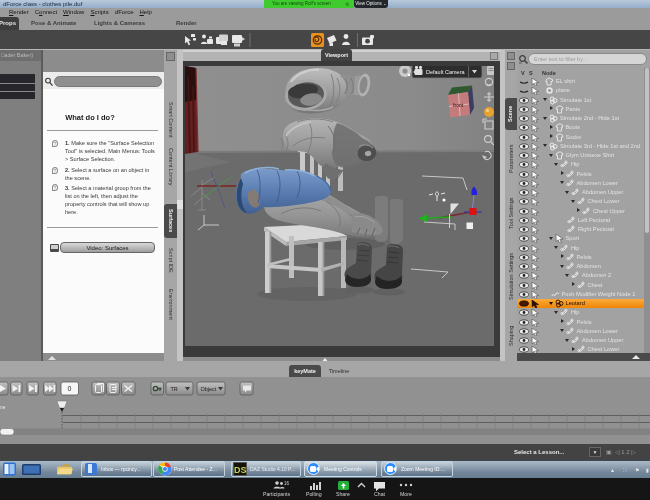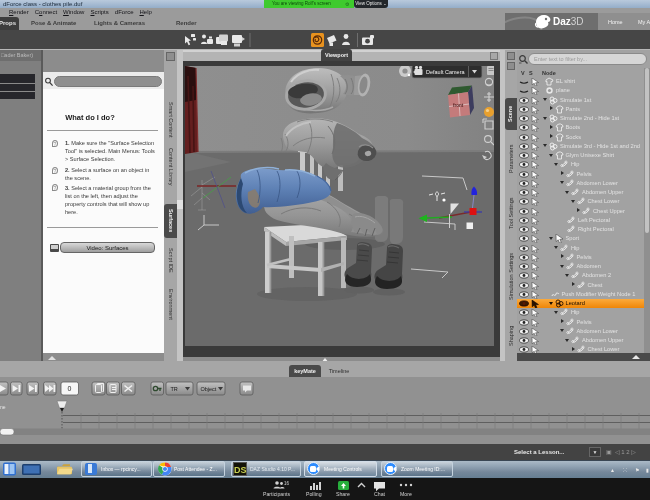--- a/index.html
+++ b/index.html
@@ -20,33 +20,20 @@
 <div class="ab" style="left:9px;top:8px;height:8px;font-size:6px;line-height:8.5px;color:#15151a;letter-spacing:0">
 <span style="margin-right:6px"><u>R</u>ender</span><span style="margin-right:6px">C<u>o</u>nnect</span><span style="margin-right:6px"><u>W</u>indow</span><span style="margin-right:6px"><u>S</u>cripts</span><span style="margin-right:6px">dForce</span><span><u>H</u>elp</span>
 </div>
 
 <div class="ab" style="left:0;top:16px;width:650px;height:14px;background:#9b9b9b"></div>
 <div class="ab" style="left:-4px;top:17px;width:23px;height:13px;background:#3d3d3d;border-radius:3px 3px 0 0;color:#e6e6e6;font-size:6px;font-weight:bold;line-height:13px;text-align:center">Props</div>
 <div class="ab" style="left:31px;top:17px;width:60px;height:13px;font-size:6px;font-weight:bold;line-height:13px;color:#3c3c3c;white-space:nowrap">Pose &amp; Animate</div>
     <div class="ab" style="left:94px;top:17px;height:13px;font-size:6px;font-weight:bold;line-height:13px;color:#3c3c3c;white-space:nowrap">Lights &amp; Cameras</div>
     <div class="ab" style="left:176px;top:17px;height:13px;font-size:6px;font-weight:bold;line-height:13px;color:#3c3c3c;white-space:nowrap">Render</div>
 
-<div class="ab" style="left:505px;top:13px;width:145px;height:18px;background:#6e6e6e;overflow:hidden">
-  <div class="ab" style="left:-10px;top:4px;width:48px;height:26px;border:2.5px solid #858585;border-radius:50%;transform:rotate(-10deg)"></div>
-  <div class="ab" style="left:93px;top:0;width:52px;height:18px;background:#8f8f8f"></div>
-  <svg class="ab" style="left:29px;top:1px" width="18" height="16" viewBox="0 0 18 16">
-        <path d="M3 12 C1 8 2 4 6 2 C10 0 14 1 16 4 C17 6 16 8 14 8 C15 10 14 12 12 13 C9 15 4 15 3 12 Z" fill="#fff"></path>
-        <path d="M6 2 C8 1 11 1 13 2 L12 5 C10 4 8 4 7 5 Z" fill="#fff"></path>
-        <circle cx="12" cy="5" r="1.2" fill="#6e6e6e"></circle>
-        <path d="M2 9 C1 11 2 13 4 13" fill="none" stroke="#fff" stroke-width="1.4"></path>
-      </svg>
-  <div class="ab" style="left:48px;top:3px;font-size:10px;font-weight:bold;color:#fff">Daz<span style="color:#d2d2d2;font-weight:normal">3D</span></div>
-  <div class="ab" style="left:103px;top:6px;font-size:5.5px;color:#f2f2f2">Home</div>
-  <div class="ab" style="left:133px;top:6px;font-size:5.5px;color:#f2f2f2;white-space:nowrap">My Acc</div>
-</div>
 
 <div class="ab" style="left:0;top:30px;width:650px;height:19px;background:#464646"></div>
 <div class="ab" style="left:0;top:49px;width:650px;height:1px;background:#b8b8b8"></div>
 <svg class="ab" style="left:182px;top:32px" width="200" height="16" viewBox="0 0 200 16">
   <g fill="#e8e8e8">
     <path d="M3 4 l6 4.5 -2.4 .5 1.6 3.4 -1.6 .8 -1.6-3.4 -2 1.6z"></path>
         <rect x="9" y="2" width="4" height="3" rx=".5"></rect>
         <rect x="11" y="6" width="3" height="2.5" rx=".5"></rect>
     <circle cx="22" cy="4.5" r="2"></circle>
         <path d="M19 12 c0-3 6-3 6 0z"></path>

